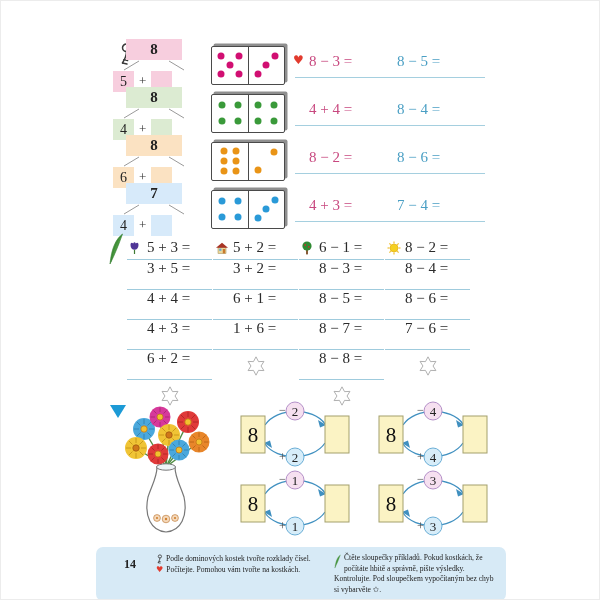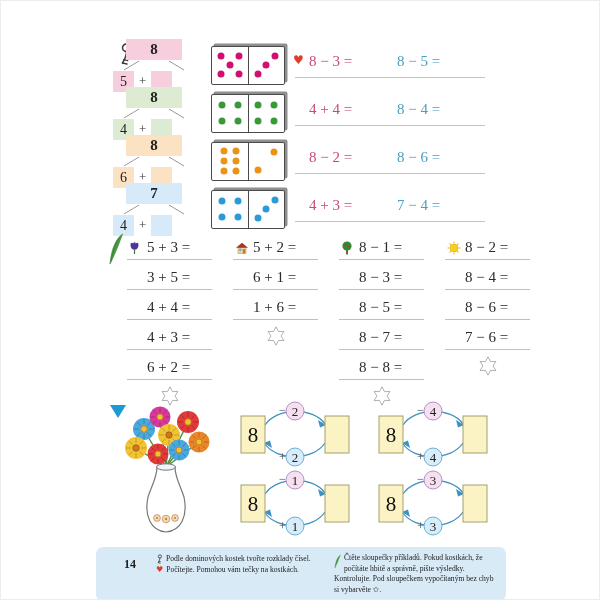--- a/index.html
+++ b/index.html
@@ -20,23 +20,23 @@
   .half{flex:1;position:relative;}
   .half.left{border-right:1.3px solid #4a4a4a;}
   .pip{position:absolute;width:7px;height:7px;border-radius:50%;transform:translate(-50%,-50%);}
   .eq-block{position:relative;display:flex;align-items:baseline;margin-left:10px;width:176px;padding:0 0 7px 14px;border-bottom:1px solid #a5cfdf;box-sizing:content-box;}
   .heart{position:absolute;left:-2px;top:0px;font-family:"DejaVu Sans",sans-serif;font-size:12px;color:#e23b2e;}
   .eq{font-size:15px;white-space:nowrap;}
   .eq1{width:88px;color:#c8487f;}
   .eq2{color:#4a9fc4;}
 
   
-  .mid-section{position:absolute;left:126px;top:236px;display:flex;gap:20px;}
+  .mid-section{position:absolute;left:126px;top:236px;display:flex;}
   .mid-col{width:85px;margin-right:1px;}
-  .col-cell{height:30px;box-sizing:border-box;border-bottom:1px solid #9fcbdd;display:flex;align-items:flex-end;padding:0 0 3px 20px;font-size:15px;color:#2b2b2b;}
+  .col-cell{height:30px;box-sizing:border-box;border-bottom:1px solid #9fcbdd;display:flex;padding:0 0 3px 20px;font-size:15px;color:#2b2b2b;}
   .col-cell.header{height:23px;align-items:center;padding:0 0 1px 2px;}
   .hicon{width:18px;display:inline-flex;align-items:center;flex:none;}
   .star-row{height:28px;display:flex;justify-content:center;padding-top:5px;}
   .feather-big{position:absolute;left:-19px;top:-4px;}
 
   
   .tri-icon{position:absolute;left:109px;top:404px;width:0;height:0;border-left:8px solid transparent;border-right:8px solid transparent;border-top:13px solid #1c9ad6;}
   .vase-wrap{position:absolute;left:112px;top:396px;}
   .machines{position:absolute;left:238px;top:400px;display:grid;grid-template-columns:112px 112px;grid-column-gap:26px;grid-row-gap:3px;}
   .machine text{font-family:"Liberation Serif","DejaVu Serif",serif;}
@@ -248,20 +248,23 @@
           <svg width="14" height="12" viewBox="0 0 14 12">
             <rect x="3" y="5.4" width="8" height="6" fill="#ecd89c" stroke="#9a8448" stroke-width="0.5"></rect>
             <polygon points="1,5.8 7,0.8 13,5.8" fill="#a83425"></polygon>
             <rect x="4.2" y="6.6" width="2.2" height="2.2" fill="#5da8d8"></rect>
             <rect x="7.8" y="7" width="2.4" height="4.4" fill="#c87a2e"></rect>
           </svg>
         </span>
         <span>5 + 2 =</span>
       </div>
       <div class="col-cell">
+          <span>3 + 2 =</span>
+        </div>
+      <div class="col-cell">
           <span>6 + 1 =</span>
         </div>
       <div class="col-cell">
           <span>1 + 6 =</span>
         </div>
       <div class="star-row">
         <svg width="22" height="22" viewBox="0 0 24 24">
             <polygon points="12,2 14.75,7.24 20.66,7 17.5,12 20.66,17 14.75,16.76 12,22 9.25,16.76 3.34,17 6.5,12 3.34,7 9.25,7.24" fill="none" stroke="#a8a8a8" stroke-width="1"></polygon>
           </svg>
       </div>
@@ -270,21 +273,21 @@
     <div class="mid-col">
       <div class="col-cell header">
         <span class="hicon">
           <svg width="12" height="14" viewBox="0 0 12 14">
             <rect x="5.1" y="8" width="1.8" height="5.4" fill="#7a4a22"></rect>
             <circle cx="6" cy="5" r="4.6" fill="#2f8a32"></circle>
             <circle cx="4.2" cy="4" r="0.9" fill="#cc2e2e"></circle>
             <circle cx="7.8" cy="5.8" r="0.9" fill="#cc2e2e"></circle>
           </svg>
         </span>
-        <span>8 − 1 =</span>
+        <span>6 − 1 =</span>
       </div>
       <div class="col-cell">
           <span>8 − 3 =</span>
         </div>
       <div class="col-cell">
           <span>8 − 5 =</span>
         </div>
       <div class="col-cell">
           <span>8 − 7 =</span>
         </div>
@@ -551,21 +554,21 @@
       <div class="f-line">
         <svg width="7" height="10" viewBox="0 0 17 22" style="flex:none;margin-top:1px;">
           <ellipse cx="9.5" cy="4.8" rx="4" ry="3.8" fill="none" stroke="#3a3a3a" stroke-width="2"></ellipse>
           <path d="M9.5 8.6 C 9.5 12.5, 8 16, 5.5 20" fill="none" stroke="#3a3a3a" stroke-width="2" stroke-linecap="round"></path>
           <path d="M5.5 20 L10 21 M6.8 16.6 L10.6 17.5" fill="none" stroke="#3a3a3a" stroke-width="2" stroke-linecap="round"></path>
         </svg>
         <span>Podle dominových kostek tvořte rozklady čísel.</span>
       </div>
       <div class="f-line">
         <span class="f-heart">♥</span>
-        <span>Počítejte. Pomohou vám tečky na kostkách.</span>
+        <span>Počítejte. Pomohou vám tvořte na kostkách.</span>
       </div>
     </div>
     <div class="f-right">
       <svg class="ficon" width="7" height="15" viewBox="0 0 16 32">
         <path d="M14.5 1 C 8 6, 3.5 15, 2 31 C 7 21, 11 11, 14.5 1 Z" fill="#4a9a40" stroke="#2f7a2a" stroke-width="0.6"></path>
       </svg>
       <span>Čtěte sloupečky příkladů. Pokud kostkách, že počítáte hbitě a správně, pište výsledky. Kontrolujte. Pod sloupečkem vypočítaným bez chyb si vybarvěte ✩.</span>
     </div>
   </div>
 

